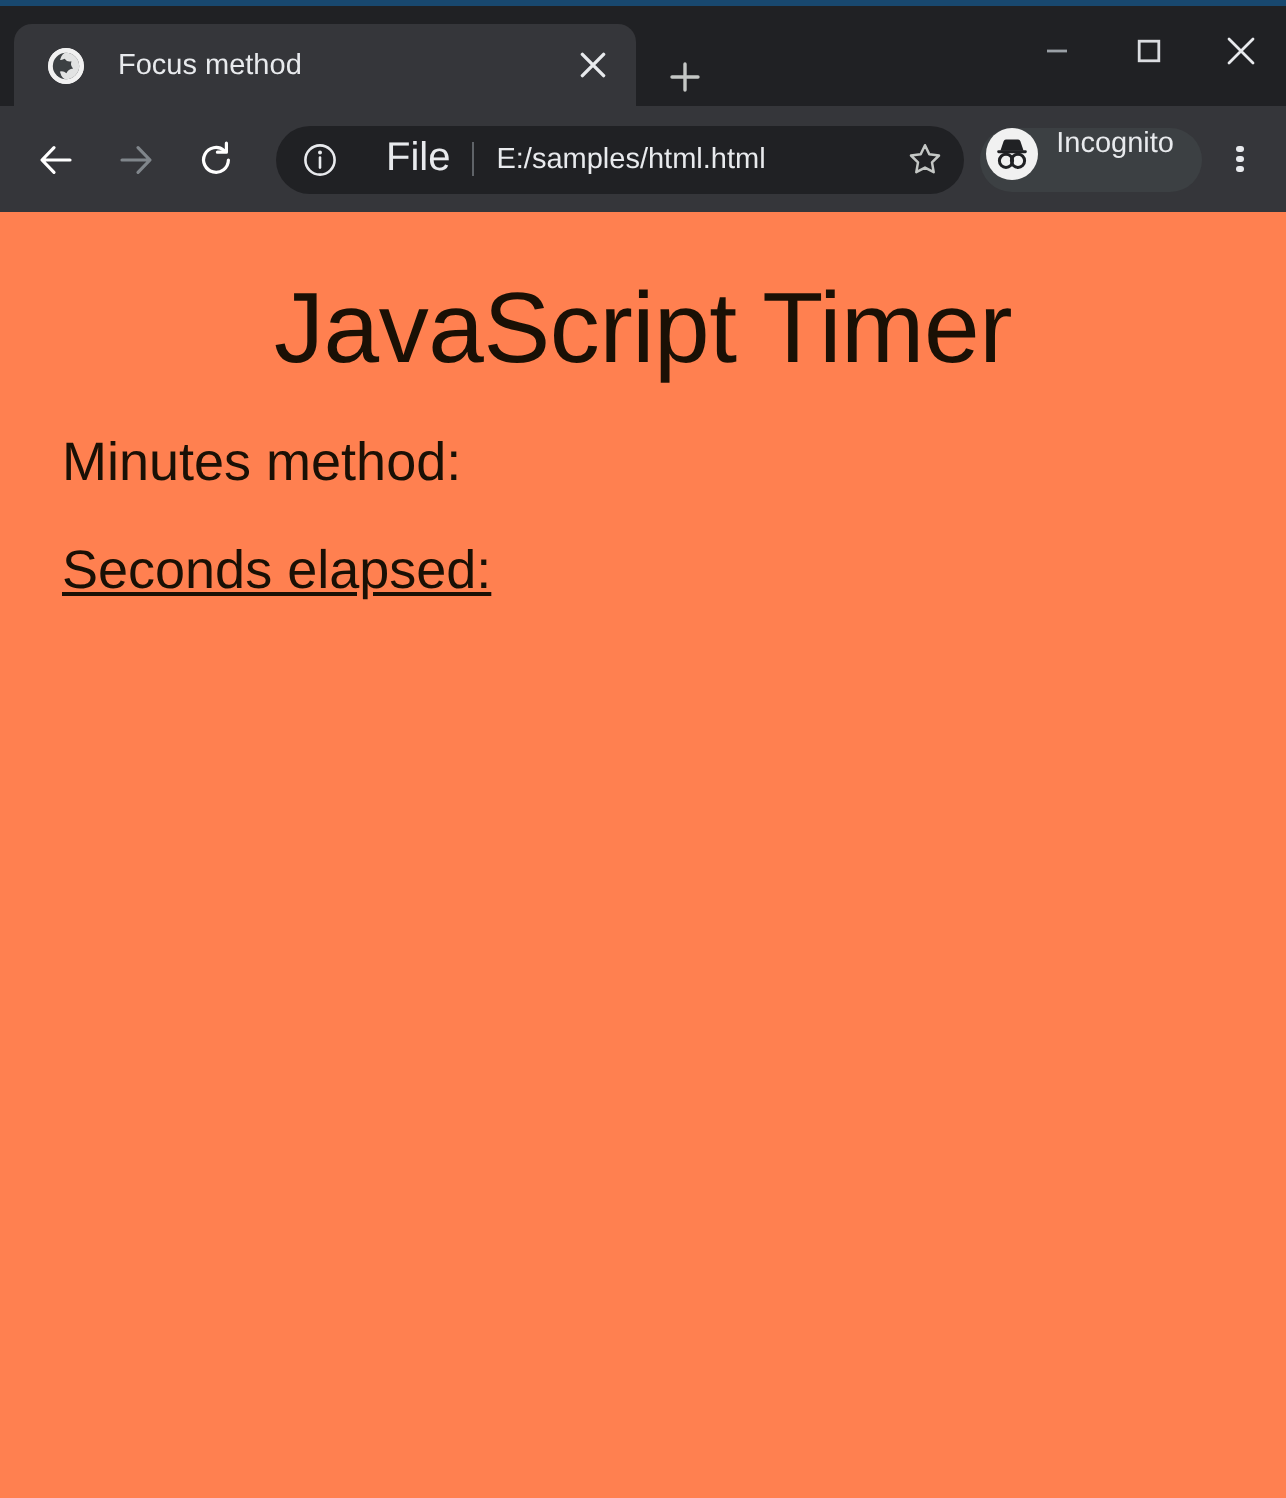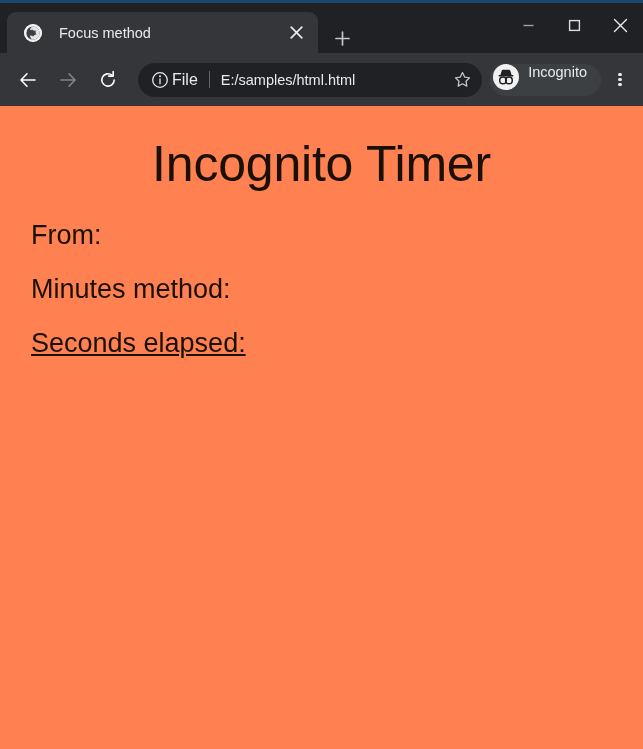--- a/index.html
+++ b/index.html
@@ -147,22 +147,22 @@
   .site-info-icon {
     width: 20px;
     height: 20px;
     flex: 0 0 auto;
     display: flex;
     align-items: center;
     justify-content: center;
   }
   .scheme-label {
     color: #e8eaed;
-    font-size: 16px;
-    margin-left: 2px;
+    font-size: 20px;
+    margin-left: 23px;
     flex: 0 0 auto;
     text-align: center;
   }
   .omni-divider {
     width: 1px;
     height: 17px;
     background: #5f6368;
     margin: 0 11px;
     flex: 0 0 auto;
   }
@@ -360,25 +360,22 @@
     <div class="menu-btn">
       <div>
         <div class="dot"></div>
         <div class="dot"></div>
         <div class="dot"></div>
       </div>
     </div>
   </div>
 
   <div class="page-viewport">
-    <h1 class="page-title">Incognito Timer</h1>
-
-    <p class="page-line line-from">
-      <span>From:</span><span class="val"></span>
-    </p>
+    <h1 class="page-title">JavaScript Timer</h1>
+
 
     <p class="page-line line-minutes">
       <span>Minutes method:</span><span class="val"></span>
     </p>
 
     <p class="page-line line-seconds">
       <span>Seconds elapsed:</span><span class="val"></span>
     </p>
   </div>
 

